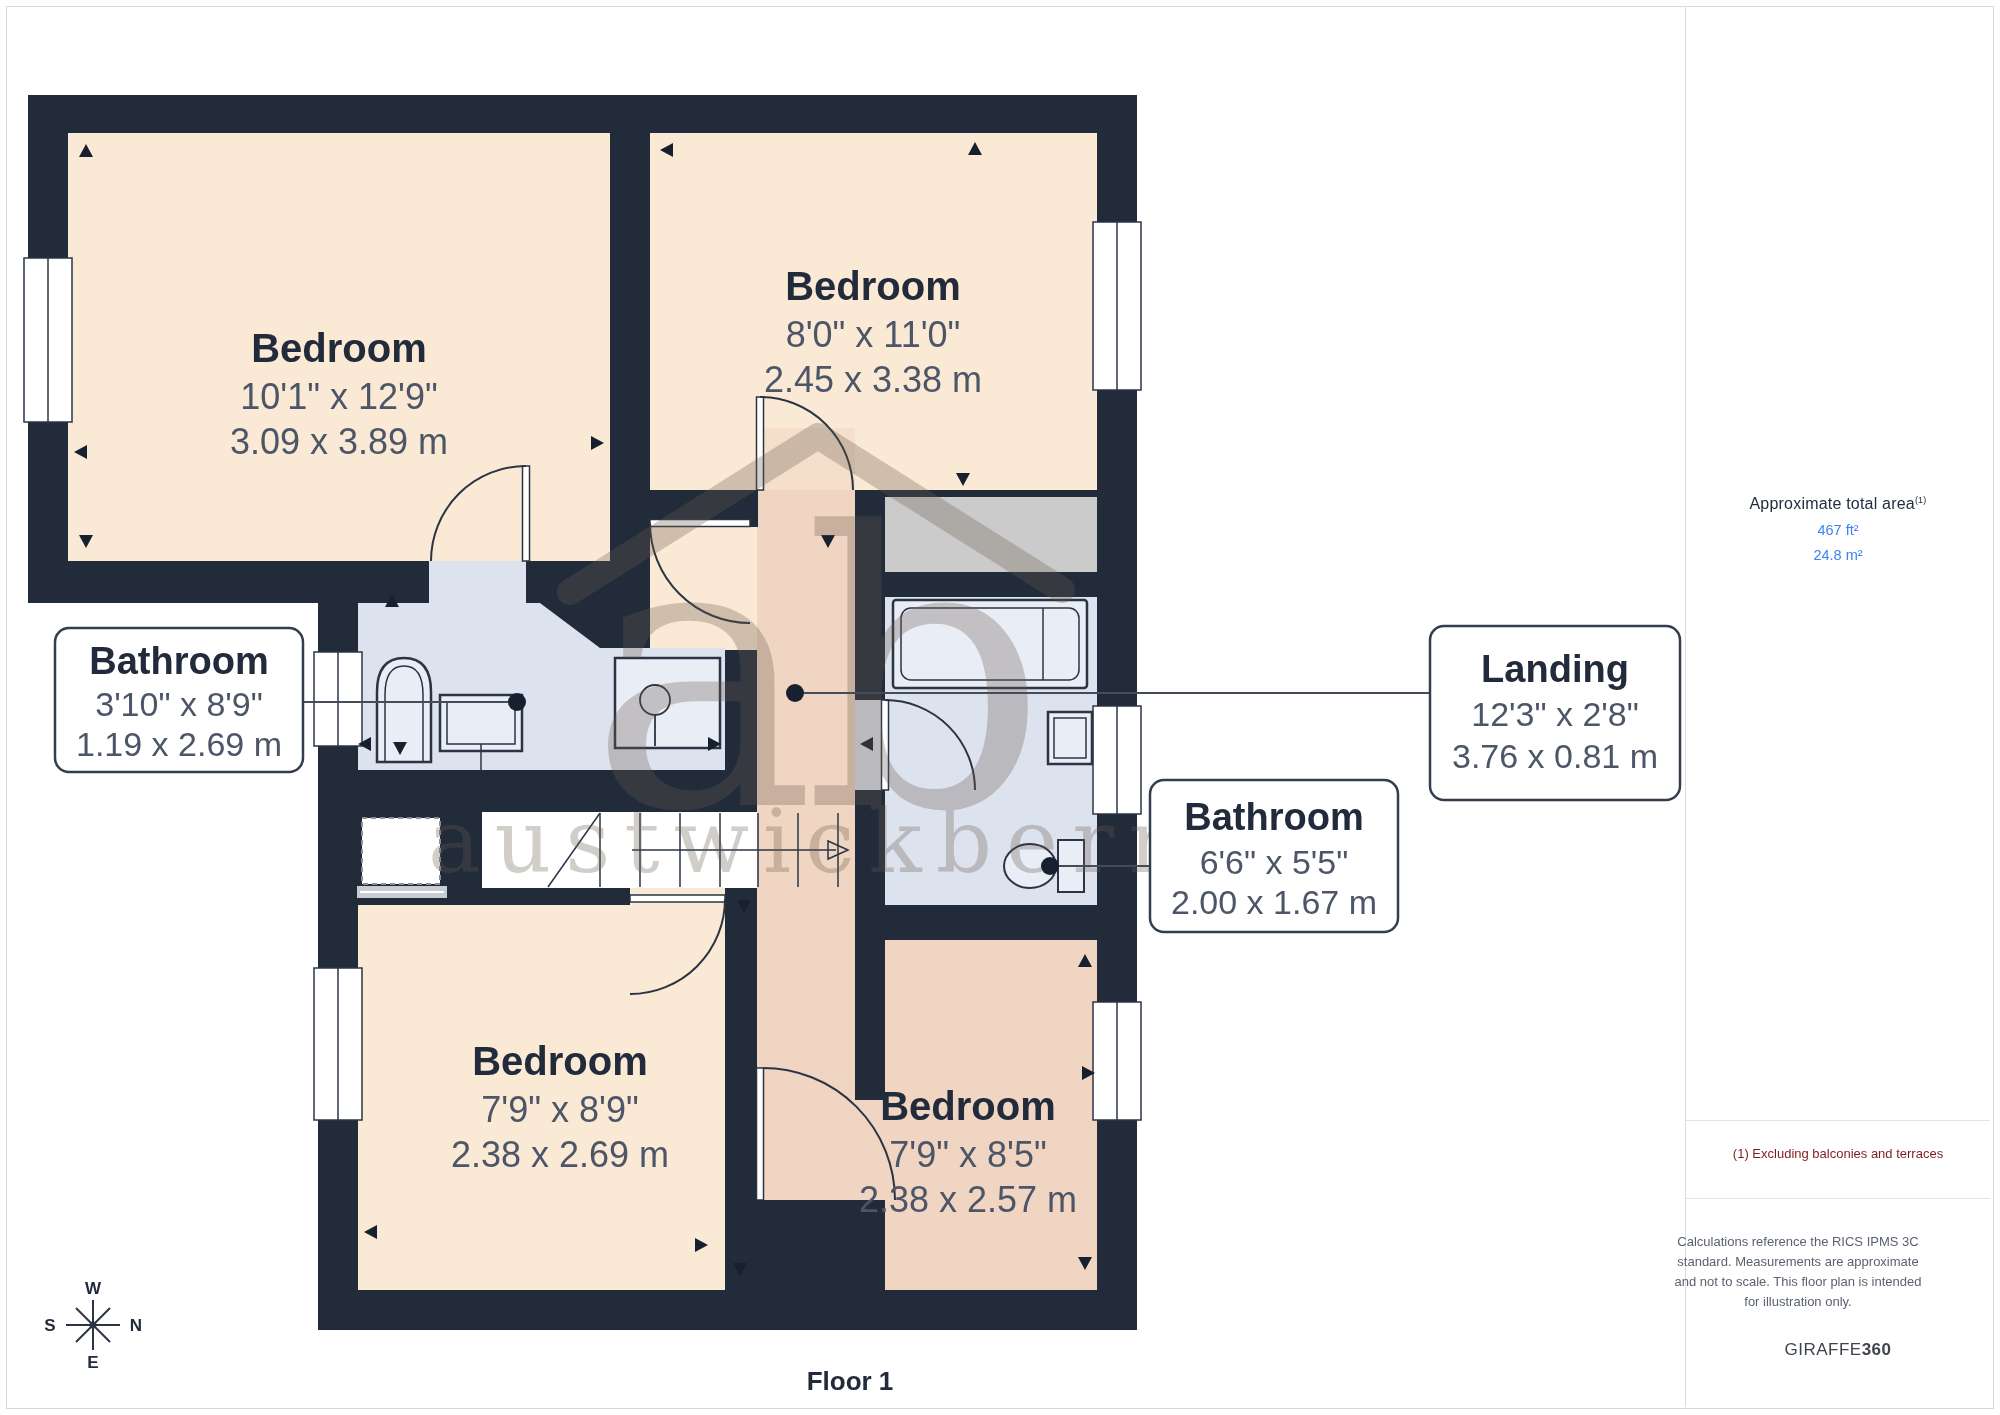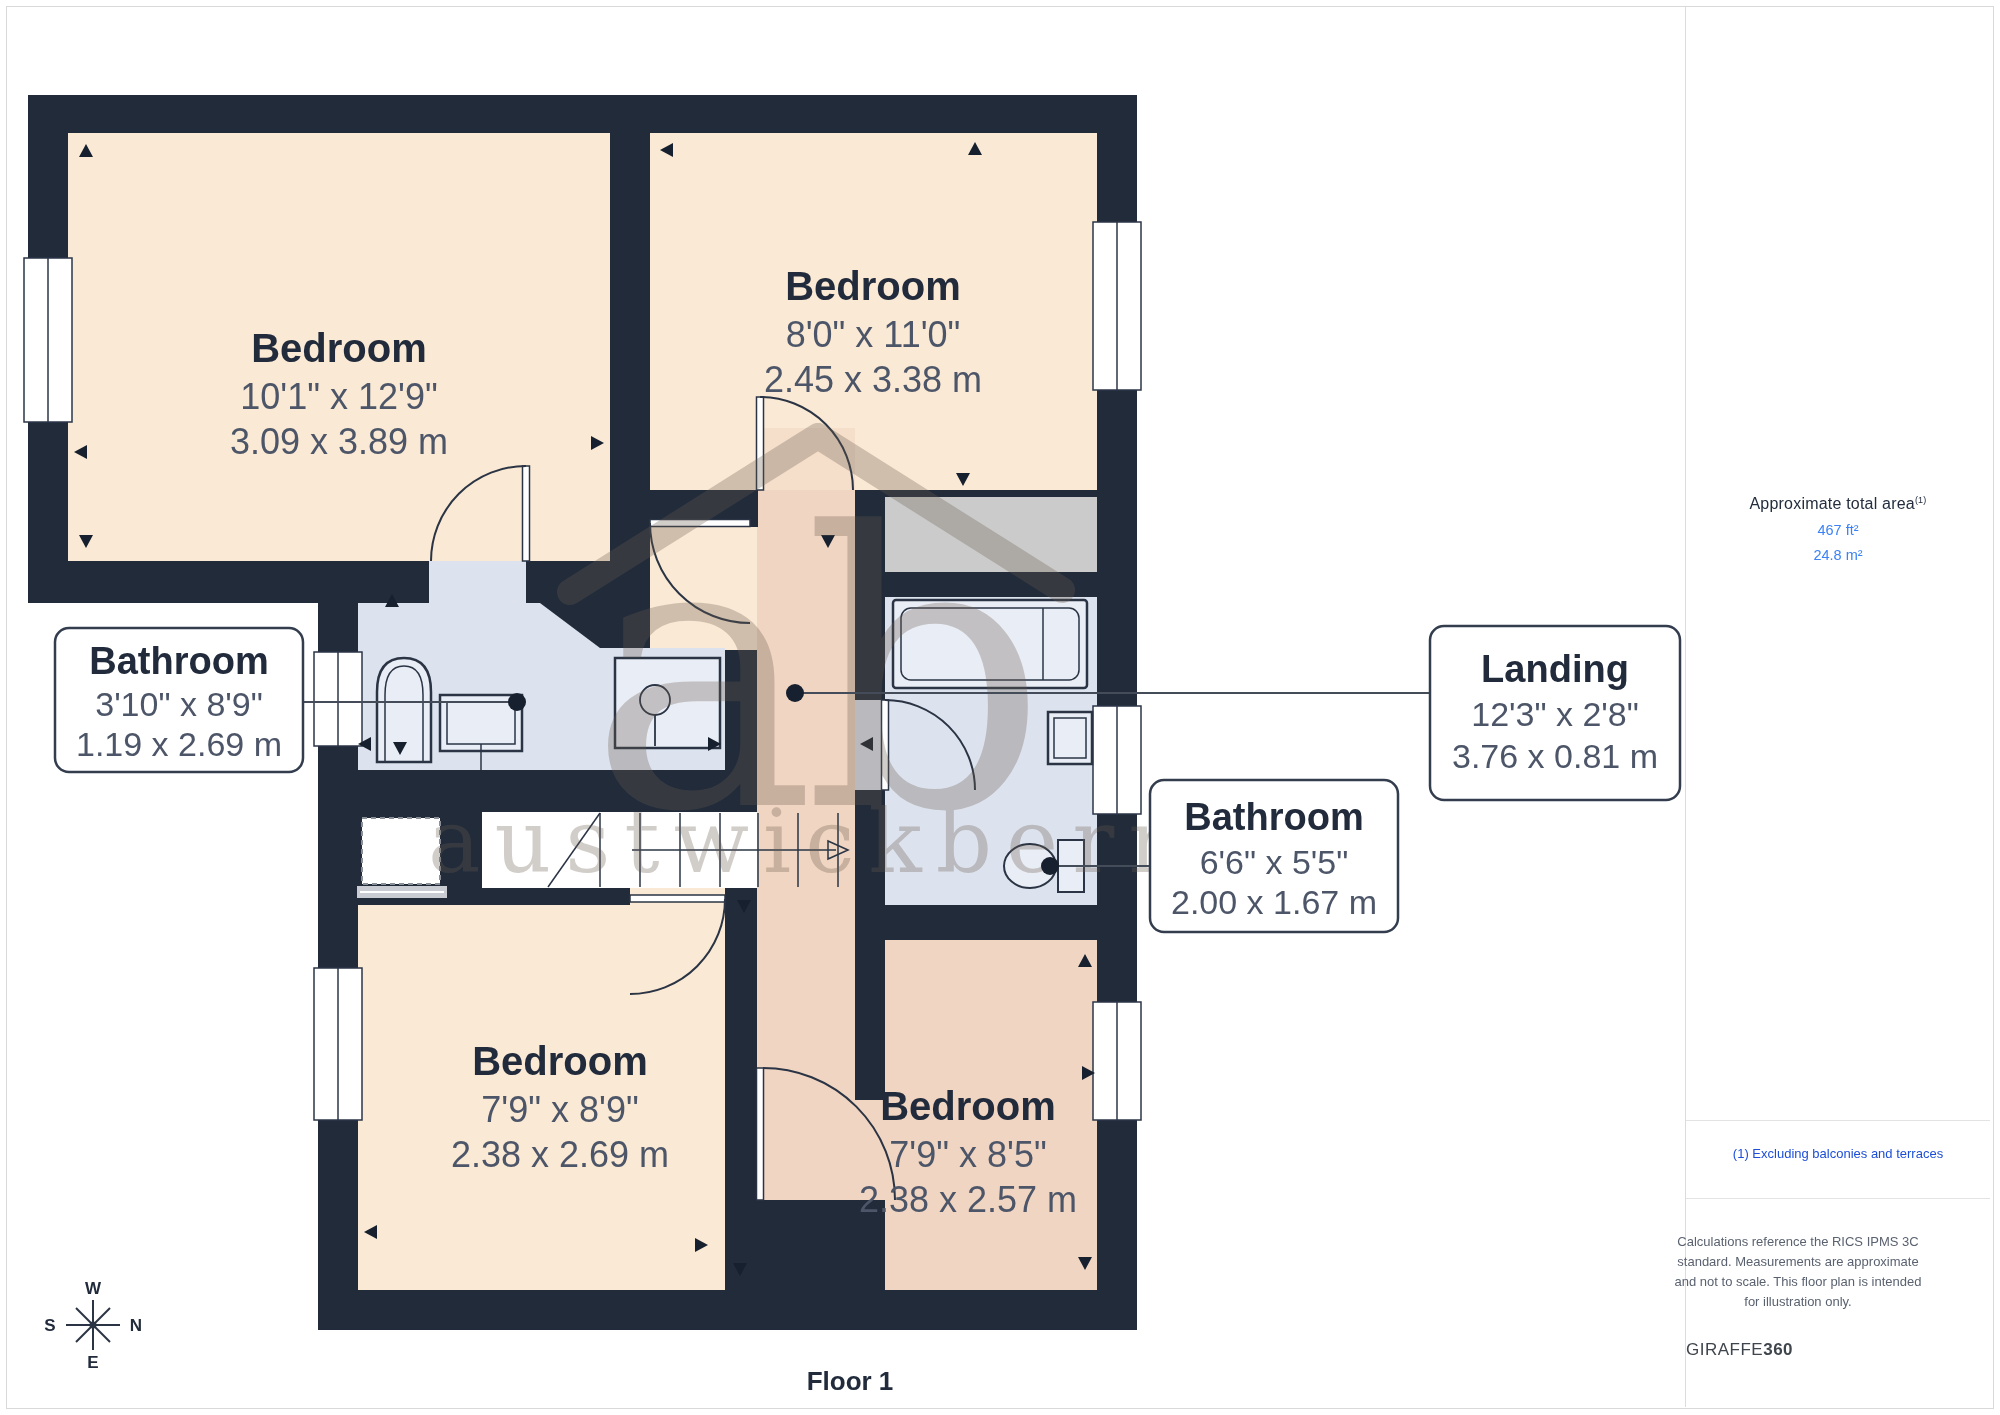--- a/index.html
+++ b/index.html
@@ -6,23 +6,23 @@
   html,body{margin:0;padding:0;background:#ffffff;}
   body{width:2000px;height:1415px;position:relative;font-family:"Liberation Sans",sans-serif;overflow:hidden;}
   .page-frame{position:absolute;left:6px;top:6px;width:1986px;height:1401px;border:1px solid #d9d9d9;pointer-events:none;}
   .sidebar-divider{position:absolute;left:1685px;top:7px;width:1px;height:1400px;background:#dcdcdc;}
   .hline{position:absolute;left:1686px;width:304px;height:1px;background:#e3e3e3;}
   #plan-svg{position:absolute;left:0;top:0;}
   .sb-area{position:absolute;left:1690px;top:495px;width:296px;text-align:center;color:#232d3e;}
   .sb-area .title{font-size:16px;font-weight:normal;letter-spacing:.2px;}
   .sb-area sup{font-size:9px;}
   .sb-area .val{font-size:14.5px;color:#3b82f6;margin-top:9px;}
-  .sb-note{position:absolute;left:1694px;top:1146px;width:288px;text-align:center;font-size:13px;color:#1d4ed8;}
+  .sb-note{position:absolute;left:1694px;top:1146px;width:288px;text-align:center;font-size:13px;color:#7f1d1d;}
   .sb-disclaimer{position:absolute;left:1666px;top:1232px;width:264px;text-align:center;font-size:13px;line-height:1.55;color:#5a6270;}
-  .sb-brand{position:absolute;left:1686px;top:1340px;width:304px;font-size:17px;color:#3f454c;letter-spacing:.5px;}
+  .sb-brand{position:absolute;left:1686px;top:1340px;width:304px;text-align:center;font-size:17px;color:#3f454c;letter-spacing:.5px;}
   .sb-brand b{font-weight:bold;}
 </style>
 </head>
 <body>
 
 <div class="page-frame"></div>
 
 <svg id="plan-svg" width="1690" height="1415" viewBox="0 0 1690 1415" font-family="Liberation Sans, sans-serif">
   <defs>
     <polygon id="tri" points="0,-8 7,5 -7,5" fill="#17202e"></polygon>

